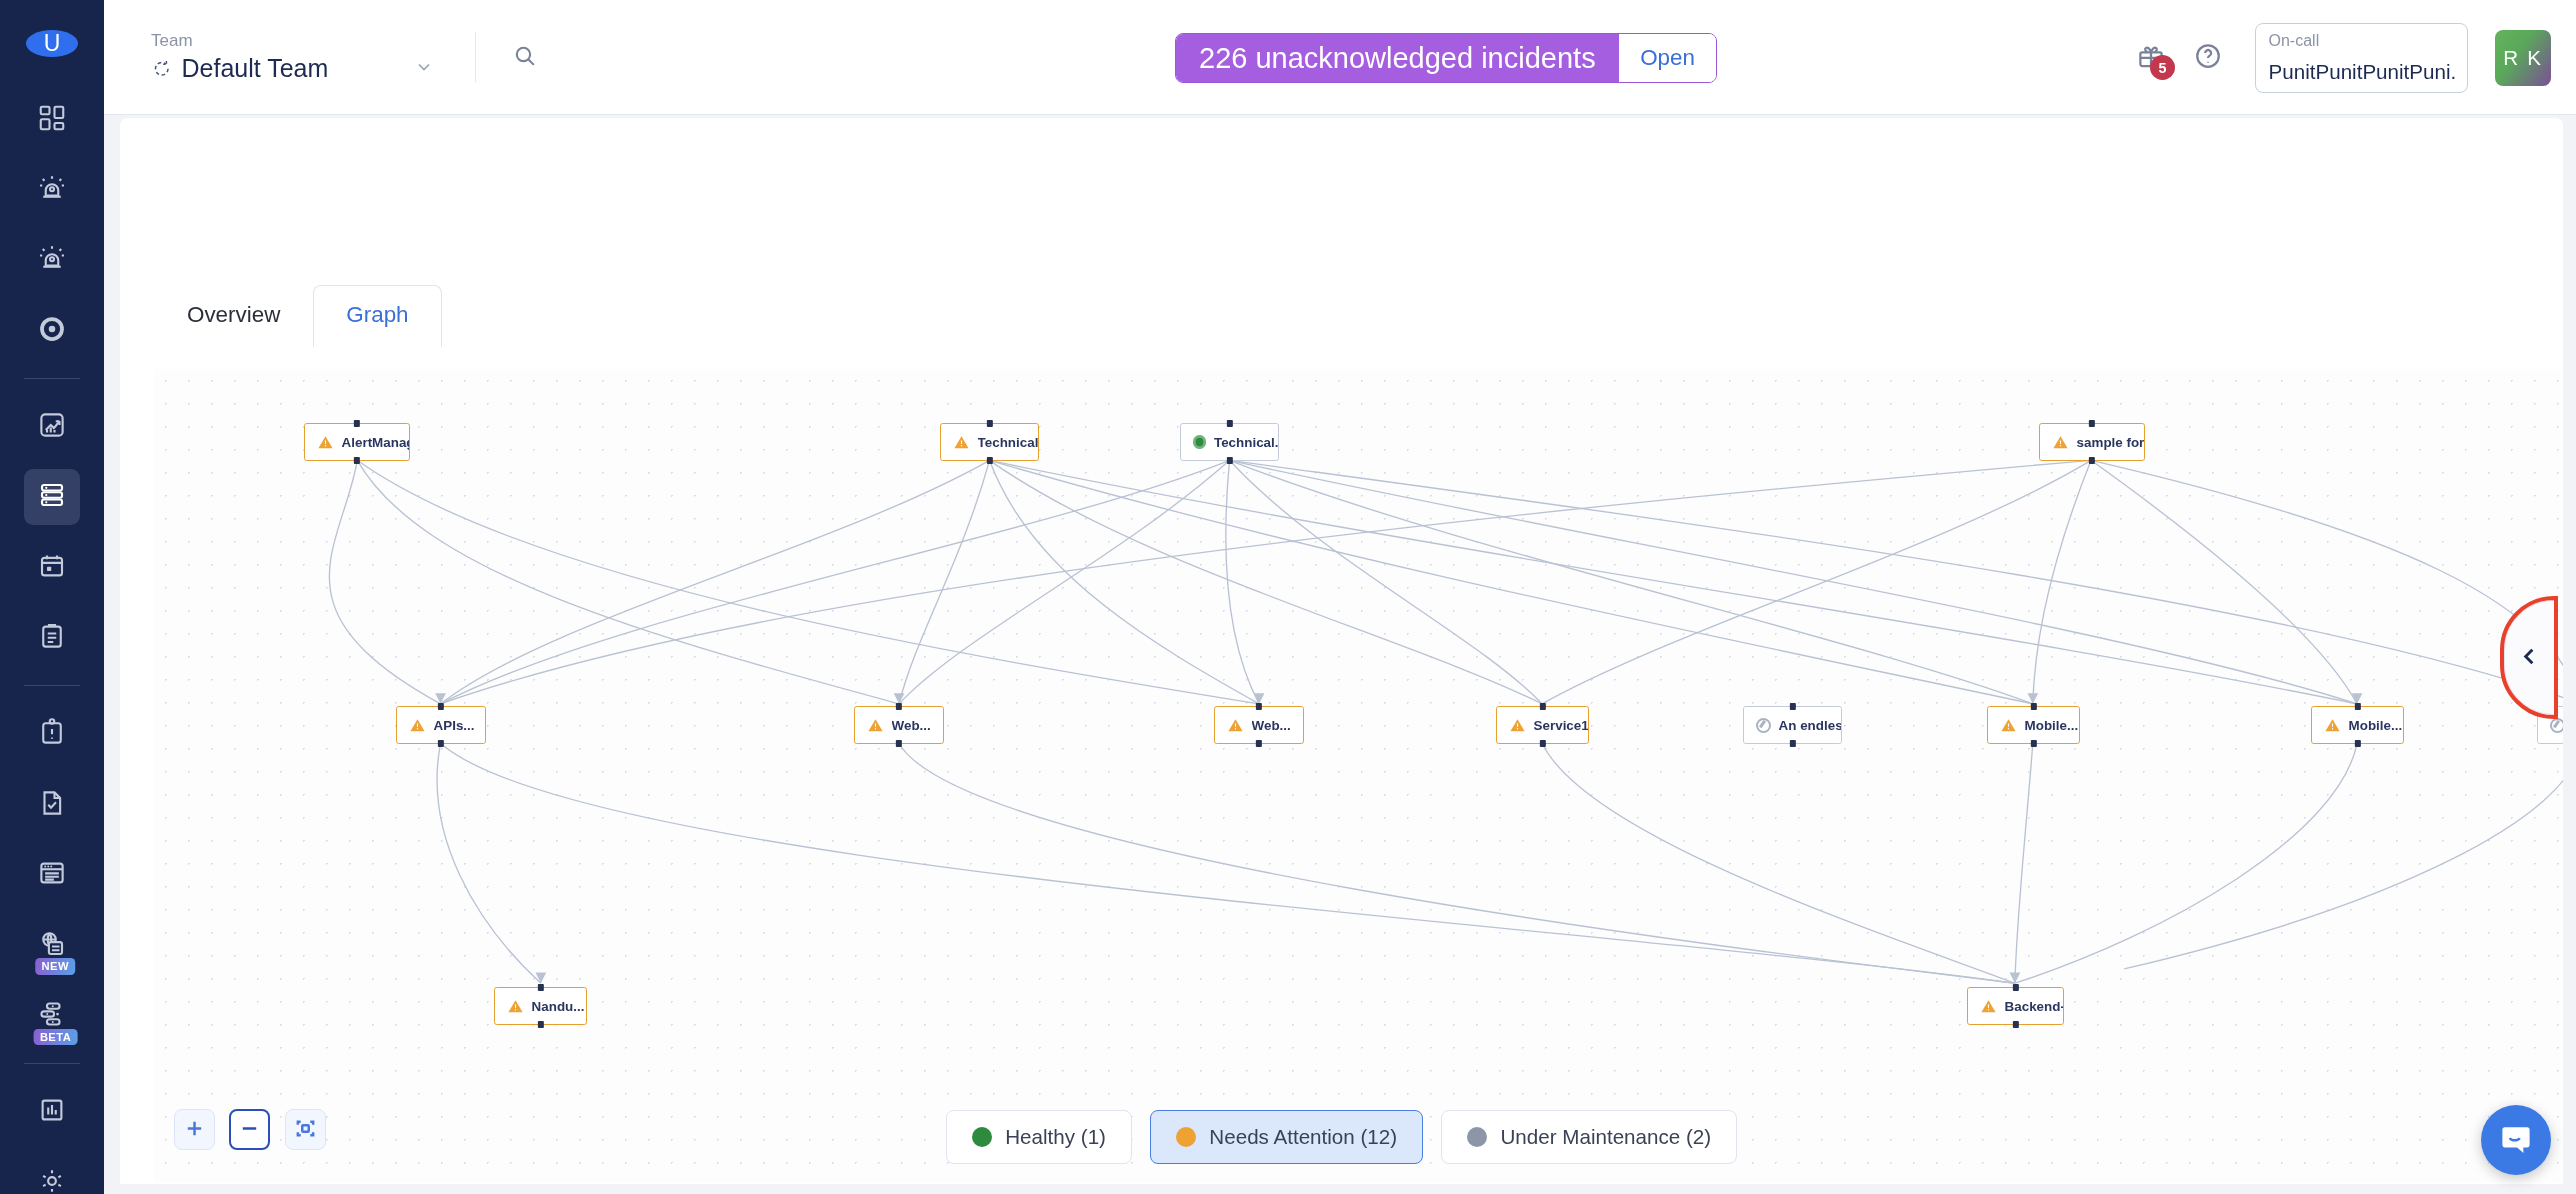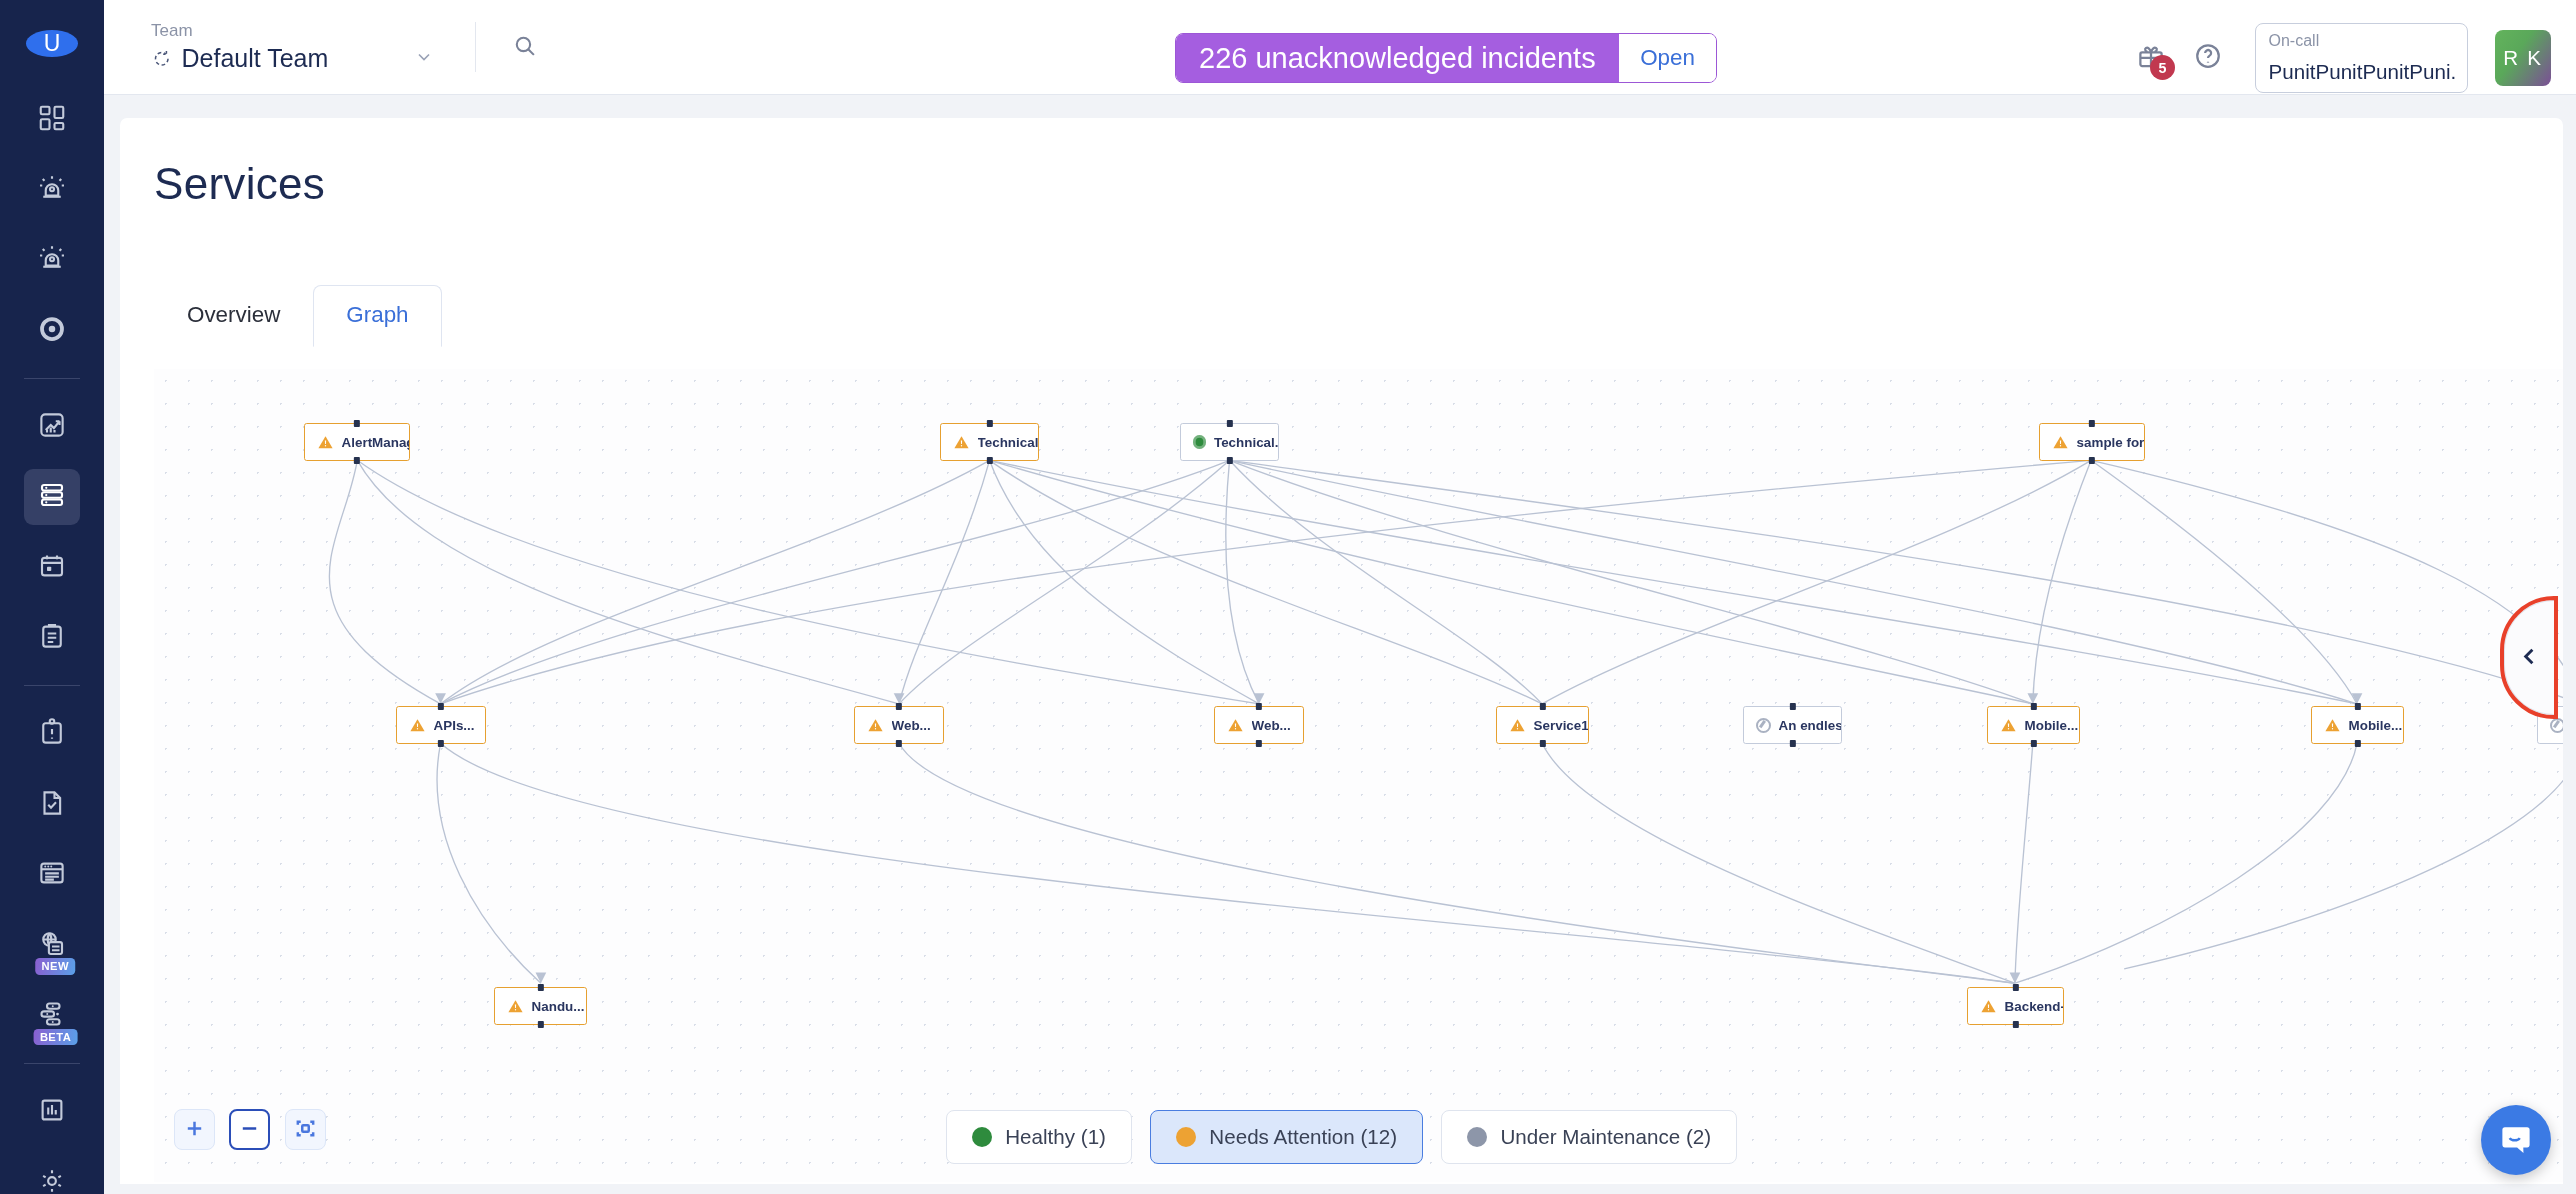--- a/index.html
+++ b/index.html
@@ -37,21 +37,21 @@
   .rail-div { width: 56px; height: 0.9px; background: #3a456b; margin: 12.5px 0; }
   .rail-badge {
     position: absolute; bottom: -1.8px; left: 50%; transform: translateX(-42%);
     font-size: 11.2px; font-weight: 700; color: #fff;
     padding: 1.8px 6.3px 2.7px; border-radius: 4.5px; letter-spacing: 0.4px;
     background: linear-gradient(100deg,#8a5fd0,#5aa0e8);
   }
 
   
   #topbar {
-    position: absolute; left: 104px; top: 0; width: 2472px; height: 95px;
+    position: absolute; left: 104px; top: 0; width: 2472px; height: 115px;
     background: #fff; border-bottom: 0.9px solid #e3e7ef;
     display: flex; align-items: center;
   }
   .team-block { margin-left: 47px; display: flex; flex-direction: column; justify-content: center; }
   .team-label { font-size: 17px; color: #8b93a7; margin-bottom: 3.6px; }
   .team-row { display: flex; align-items: center; }
   .team-icon { width: 21.5px; height: 21.5px; margin-right: 9px; }
   .team-icon svg { width: 21.5px; height: 21.5px; stroke: #4a5678; fill: none; stroke-width: 1.7; }
   .team-name { font-size: 25px; color: #1d2b52; font-weight: 400; text-align: right; }
   .team-caret { margin-left: 86px; }
@@ -395,21 +395,20 @@
       </div>
       <div class="oncall-box">
         <div class="oncall-label">On-call</div>
         <div class="oncall-value">PunitPunitPunitPuni...</div>
       </div>
       <div class="user-avatar">R K</div>
     </div>
   </div>
 
   <div id="card">
-    <h1 class="page-title">Services</h1>
 
     <div class="tabs">
       <div class="tab">Overview</div>
       <div class="tab active">Graph</div>
     </div>
 
     <div id="canvas">
 
       <svg id="edges" viewBox="0 0 2690 908" preserveAspectRatio="none">
         <g fill="none" stroke="#b9c2d3" stroke-width="1.5">

